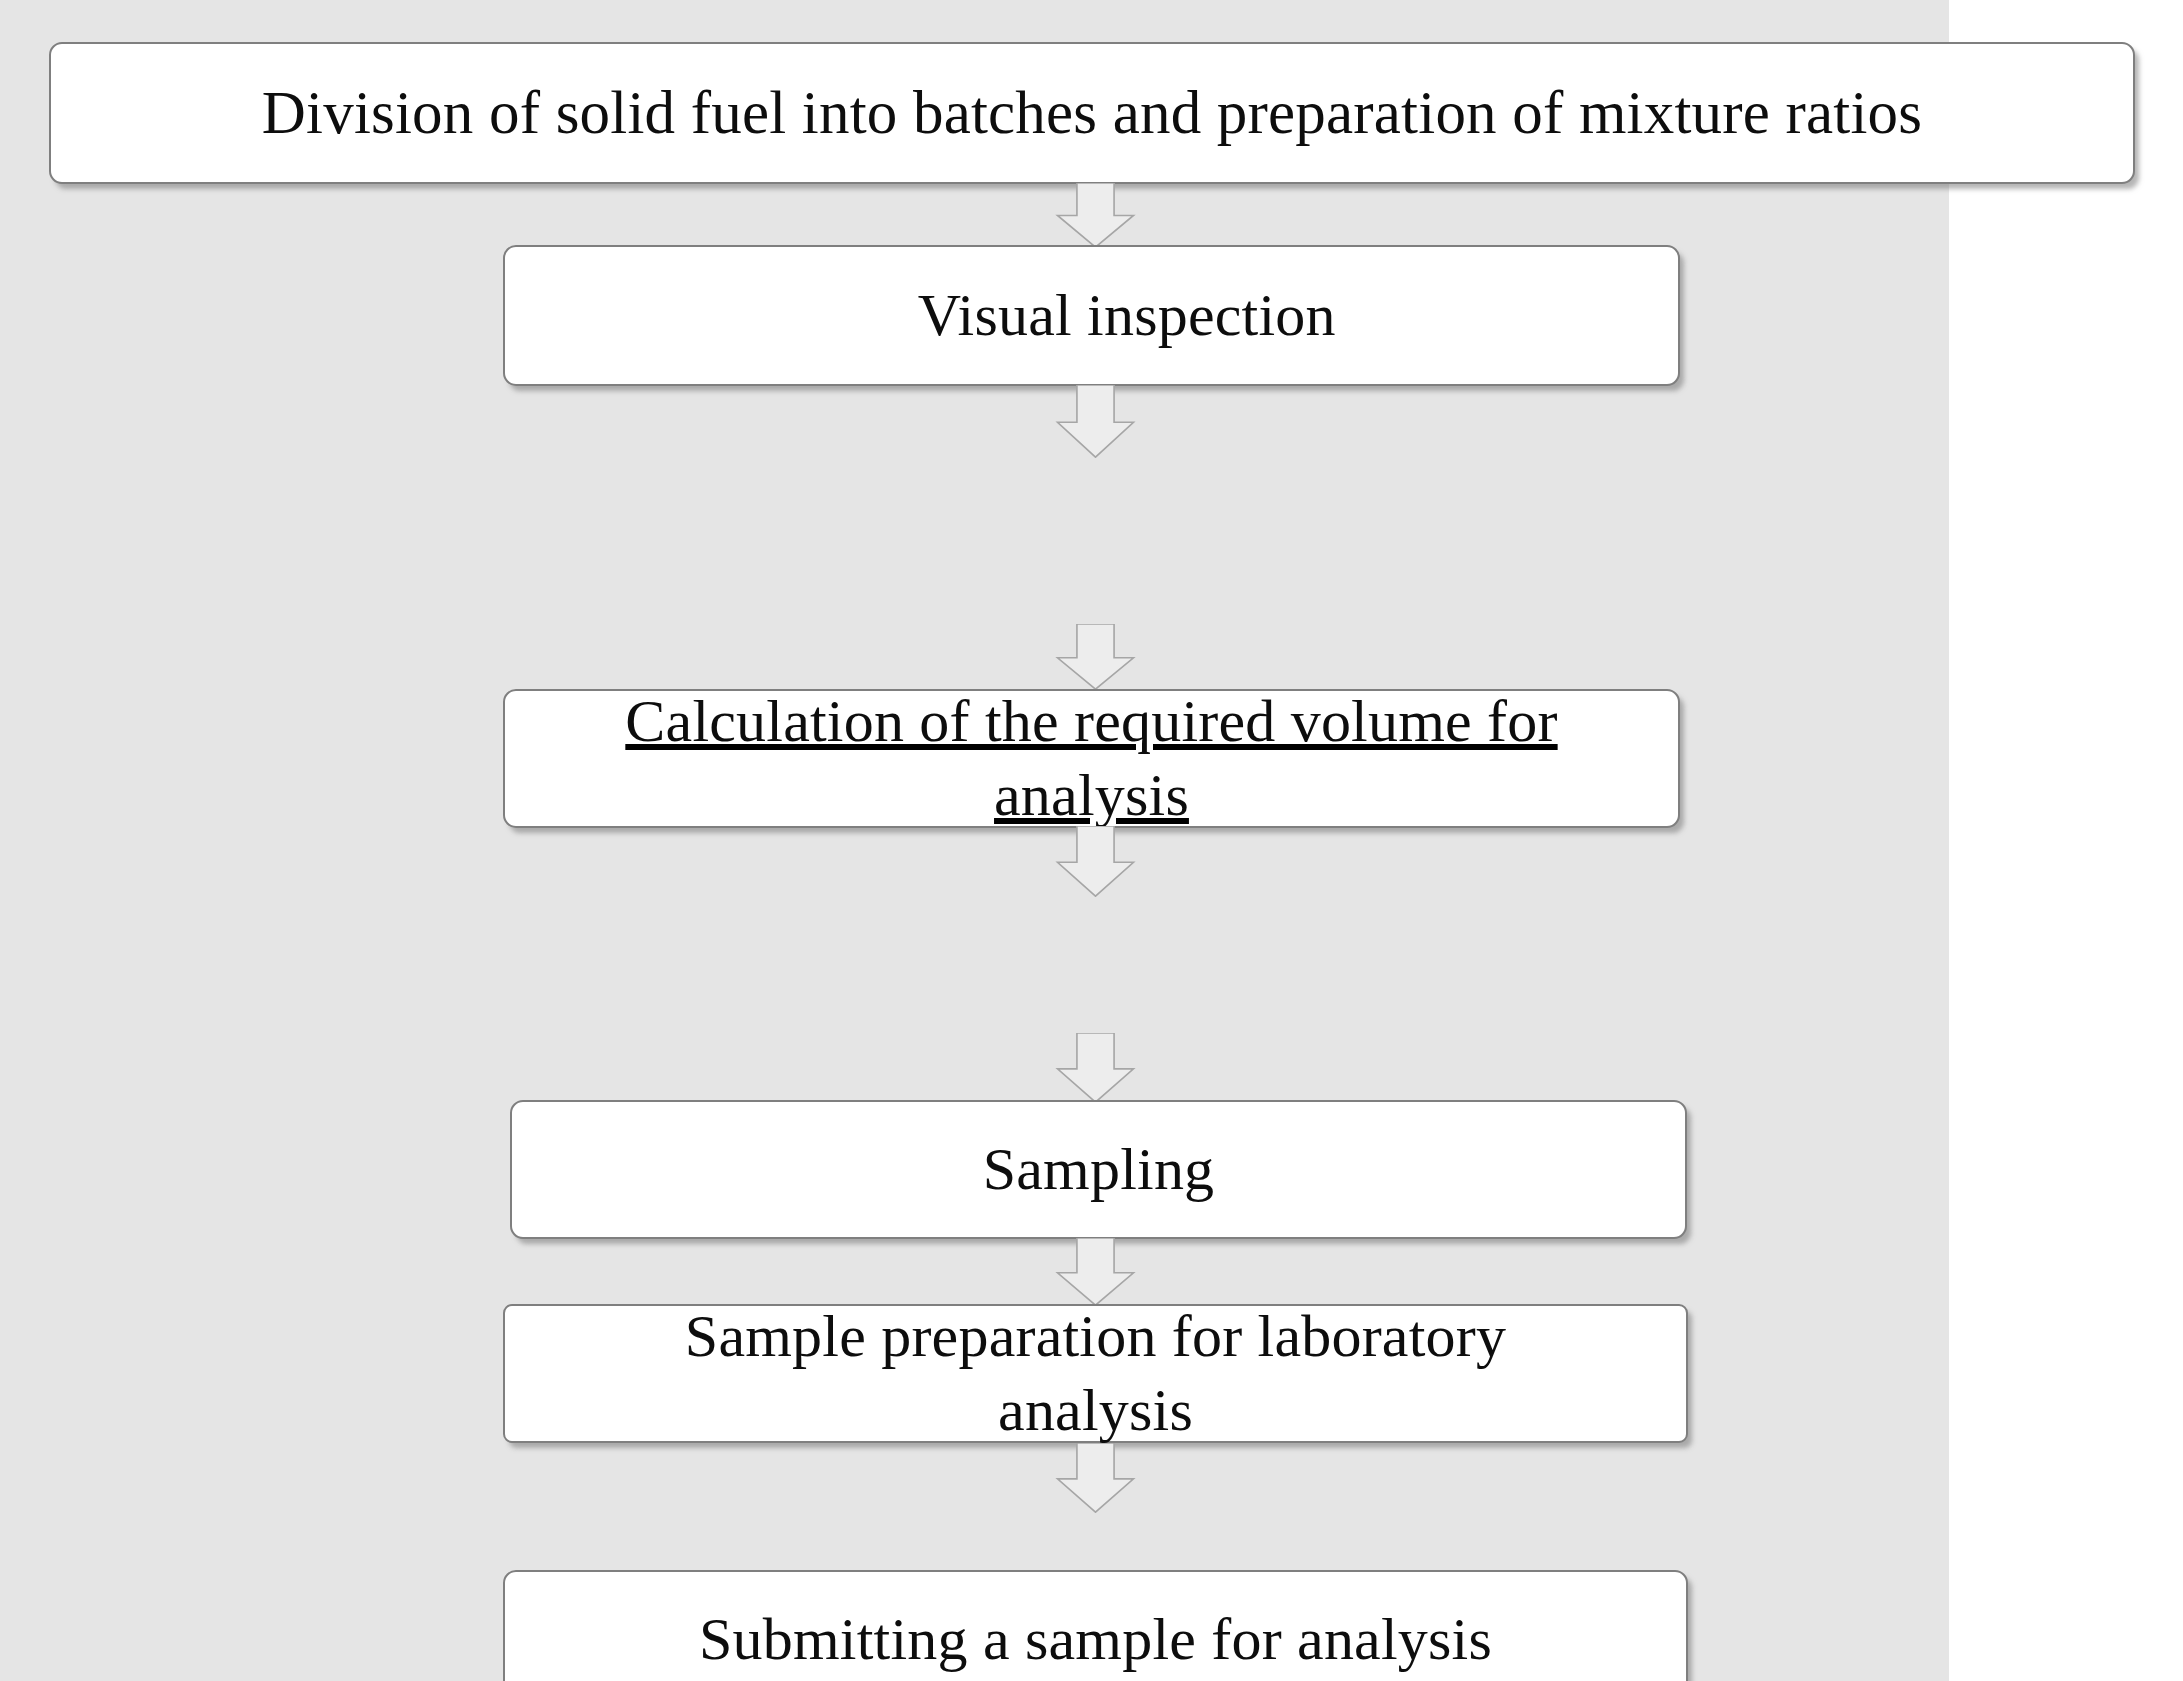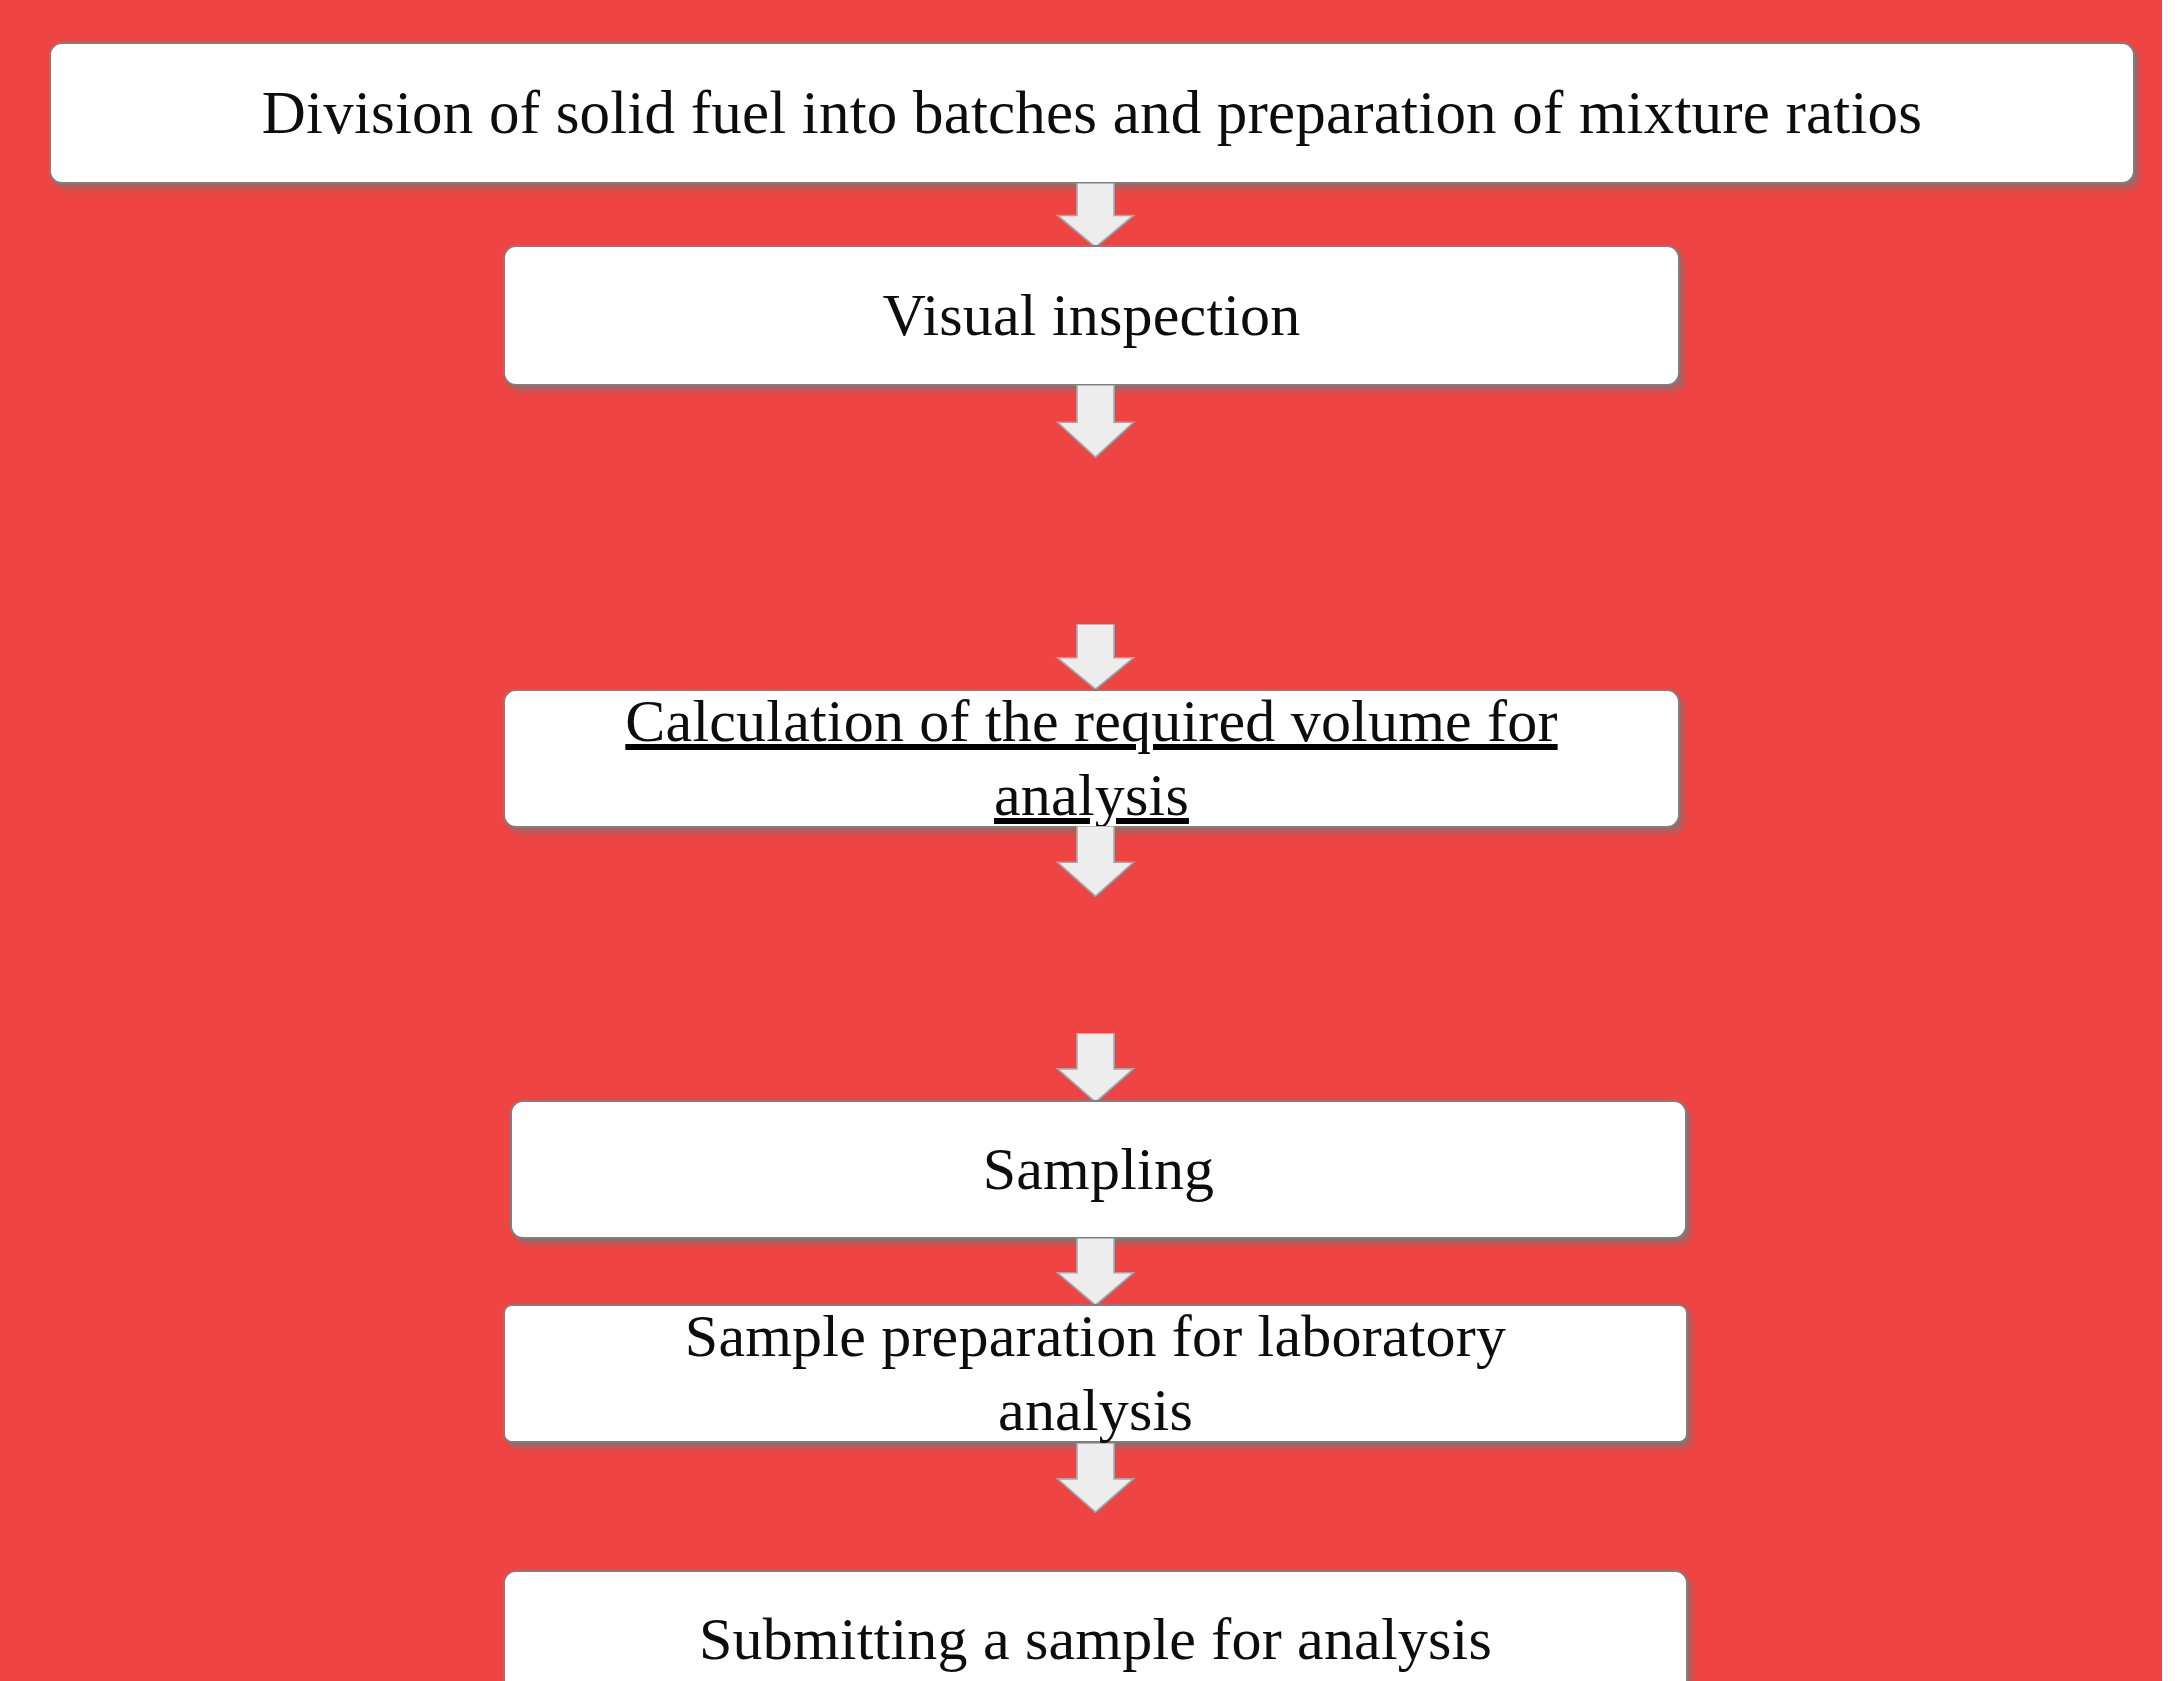--- a/index.html
+++ b/index.html
@@ -9,23 +9,23 @@
   }
   body {
     width: 2183px;
     height: 1682px;
     font-family: "Liberation Serif", "DejaVu Serif", serif;
     overflow: hidden;
   }
 
   #flowchart {
     position: relative;
-    width: 2162px;
+    width: 1949px;
     height: 1682px;
-    background: #ef4444;
+    background: #e5e5e5;
   }
 
   
   .node {
     position: absolute;
     box-sizing: border-box;
     background: #ffffff;
     border: 2.4px solid #7f7f7f;
     border-radius: 13px;
     display: flex;
@@ -71,21 +71,21 @@
   <div class="node wide" style="left:49px; top:42px; width:2086px; height:142px;">
     <span class="node-label">Division of solid fuel into batches and preparation of mixture ratios</span>
   </div>
 
   <div class="connector" style="left:1043px; top:183px; height:65px;">
     <svg viewBox="0 0 130 80" preserveAspectRatio="none" aria-hidden="true">
       <polygon points="42,0 88,0 88,40 112,40 65,79 18,40 42,40" fill="#ededed" stroke="#a6a6a6" stroke-width="2"></polygon>
     </svg>
   </div>
 
-  <div class="node" style="left:503px; top:245px; width:1177px; height:141px;">
+  <div class="node" style="left:503px; top:245px; width:1177px; height:141px;justify-content:flex-end;">
     <span class="node-label">Visual inspection</span>
   </div>
 
   <div class="connector" style="left:1043px; top:385px; height:73px;">
     <svg viewBox="0 0 130 90" preserveAspectRatio="none" aria-hidden="true">
       <polygon points="42,0 88,0 88,46 112,46 65,89 18,46 42,46" fill="#ededed" stroke="#a6a6a6" stroke-width="2"></polygon>
     </svg>
   </div>
 
 

